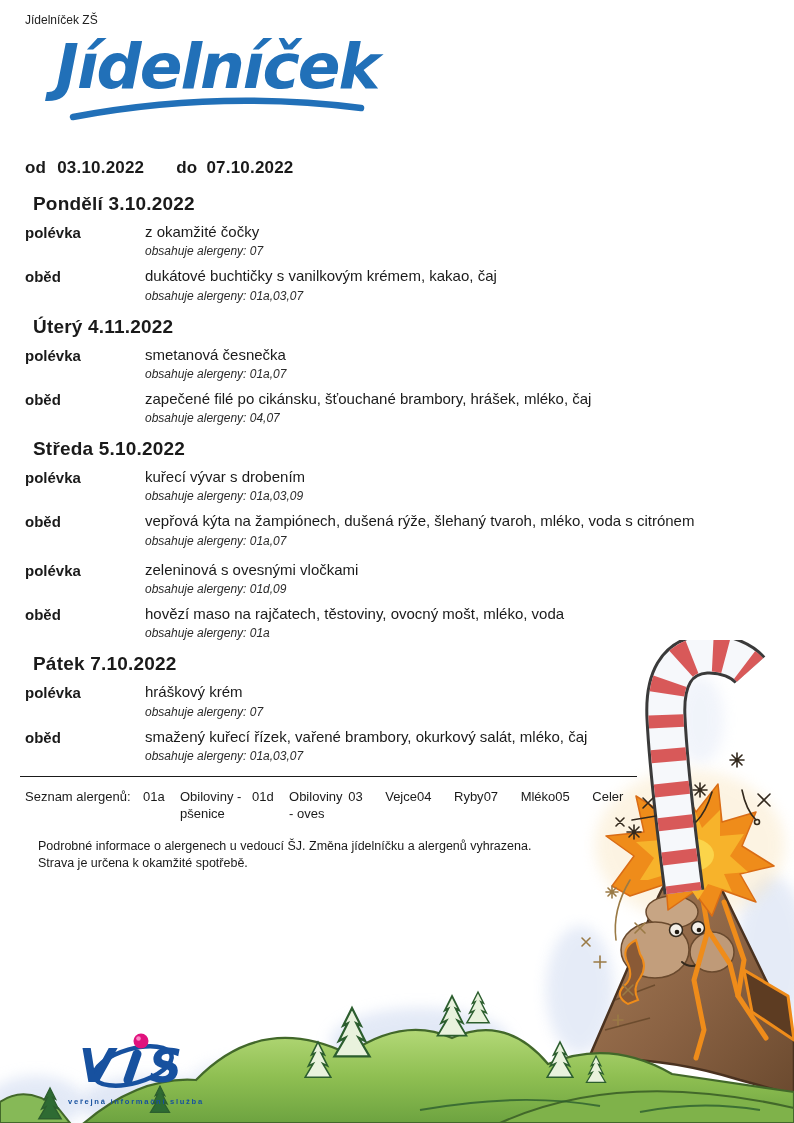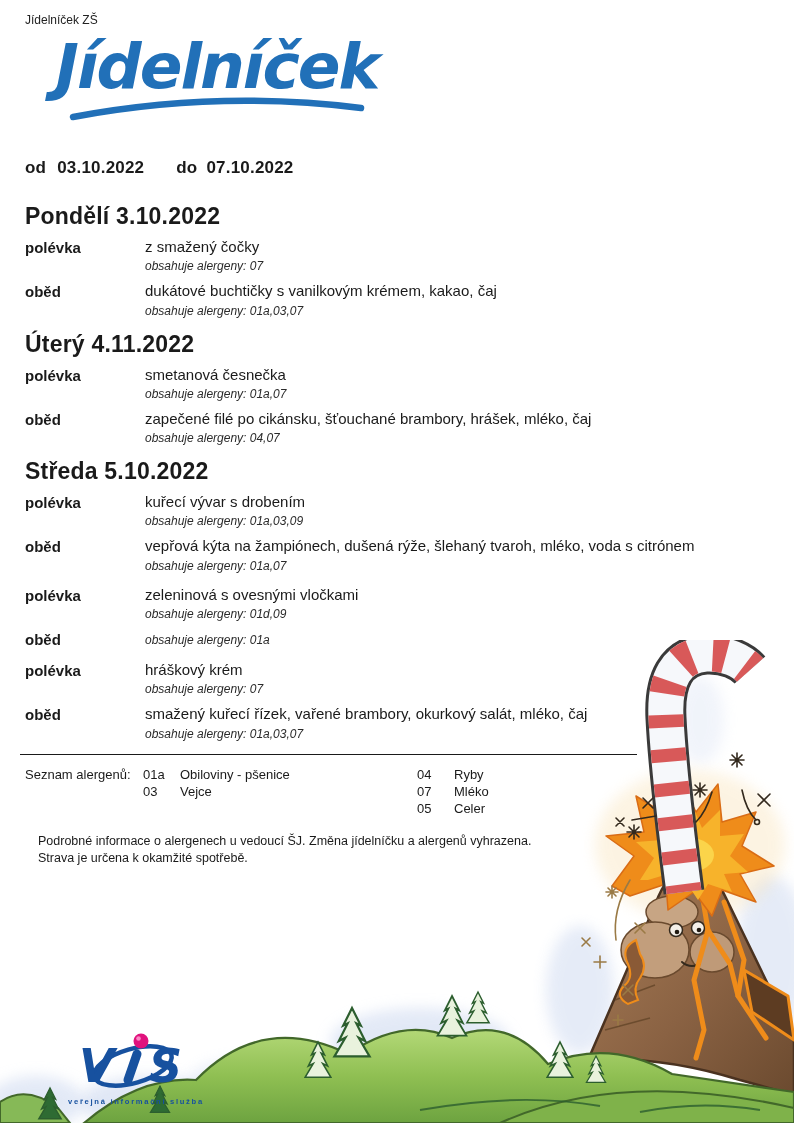--- a/index.html
+++ b/index.html
@@ -9,34 +9,34 @@
   }
   .illu{position:absolute;left:0;top:640px;z-index:0;pointer-events:none}
   .doc-header{position:absolute;left:25px;top:13px;font-size:12px;color:#222;z-index:2}
   .logo{position:absolute;left:52px;top:34px;width:330px;text-align:center;z-index:2}
   .logo-text{
     font-family:"DejaVu Sans", sans-serif;font-weight:bold;font-style:italic;
     font-size:63px;letter-spacing:-2px;color:#2170b8;line-height:1.05;
   }
   .logo-swoosh{display:block;margin:-4px auto 0 auto}
   .main{position:absolute;left:25px;top:158px;width:725px;z-index:2}
-  .daterange{font-size:17px;font-weight:bold;margin-bottom:25px;letter-spacing:.2px}
+  .daterange{font-size:17px;font-weight:bold;margin-bottom:15px;letter-spacing:.2px}
   .daterange .from{margin-left:11px}
   .daterange .dolbl{margin-left:32px}
   .daterange .to{margin-left:9px}
   .day{margin-bottom:13px}
-  .day h2{font-size:23px;margin:0 0 8px 0;font-weight:bold;letter-spacing:.2px}
+  .day h2{font-size:19px;margin:0 0 8px 8px;font-weight:bold;letter-spacing:.2px}
   .mrow{display:flex;margin-bottom:9px}
   .mrow .lbl{flex:0 0 120px;font-weight:bold;font-size:15px;padding-top:1px}
   .mrow .dish{font-size:15px;line-height:1.22}
   .mrow .alg{font-size:12px;font-style:italic;color:#2a2a2a;margin-top:3px}
   .divider{border-top:1.4px solid #1a1a1a;width:617px;margin:4px 0 11px -5px}
   .legend{display:flex;font-size:13px;line-height:1.34;margin-bottom:15px}
   .legend .legend-label{flex:0 0 118px}
-  .legend .col{display:flex;flex-direction:column}
+  .legend .col{display:flex;flex-direction:row}
   .legend .col1{width:274px}
   .legend .lrow{display:flex}
   .legend .code{flex:0 0 37px}
   .fnote{font-size:12.5px;line-height:1.38;margin-left:13px;color:#1a1a1a}
   .vis{position:absolute;left:56px;top:1030px;width:160px;text-align:center;z-index:2}
   .vis-tagline{
     font-size:7.6px;font-weight:bold;letter-spacing:1.7px;color:#17519f;
     margin-top:1px;white-space:nowrap;
   }
 </style>
@@ -182,21 +182,21 @@
 
   <div class="daterange">
     <span>od</span><span class="from">03.10.2022</span><span class="dolbl">do</span><span class="to">07.10.2022</span>
   </div>
 
   <section class="day">
     <h2>Pondělí 3.10.2022</h2>
     <div class="mrow">
       <div class="lbl">polévka</div>
       <div>
-          <div class="dish">z smažený čočky</div>
+          <div class="dish">z okamžité čočky</div>
            <div class="alg">obsahuje alergeny: 07</div>
         </div>
     </div>
     <div class="mrow">
       <div class="lbl">oběd</div>
       <div>
           <div class="dish">dukátové buchtičky s vanilkovým krémem, kakao, čaj</div>
            <div class="alg">obsahuje alergeny: 01a,03,07</div>
         </div>
     </div>
@@ -242,26 +242,28 @@
     <div class="mrow">
       <div class="lbl">polévka</div>
       <div>
           <div class="dish">zeleninová s ovesnými vločkami</div>
            <div class="alg">obsahuje alergeny: 01d,09</div>
         </div>
     </div>
     <div class="mrow">
       <div class="lbl">oběd</div>
       <div>
+          <div class="dish">hovězí maso na rajčatech, těstoviny, ovocný mošt, mléko, voda</div>
            <div class="alg">obsahuje alergeny: 01a</div>
         </div>
     </div>
   </section>
 
   <section class="day">
+    <h2>Pátek 7.10.2022</h2>
     <div class="mrow">
       <div class="lbl">polévka</div>
       <div>
           <div class="dish">hráškový krém</div>
            <div class="alg">obsahuje alergeny: 07</div>
         </div>
     </div>
     <div class="mrow">
       <div class="lbl">oběd</div>
       <div>
@@ -272,20 +274,24 @@
   </section>
 
   <div class="divider"></div>
 
   <div class="legend">
     <div class="legend-label">Seznam alergenů:</div>
     <div class="col col1">
       <div class="lrow">
         <span class="code">01a</span>
         <span>Obiloviny - pšenice</span>
+      </div>
+      <div class="lrow">
+        <span class="code">01d</span>
+        <span>Obiloviny - oves</span>
       </div>
       <div class="lrow">
         <span class="code">03</span>
         <span>Vejce</span>
       </div>
     </div>
     <div class="col">
       <div class="lrow">
         <span class="code">04</span>
         <span>Ryby</span>

